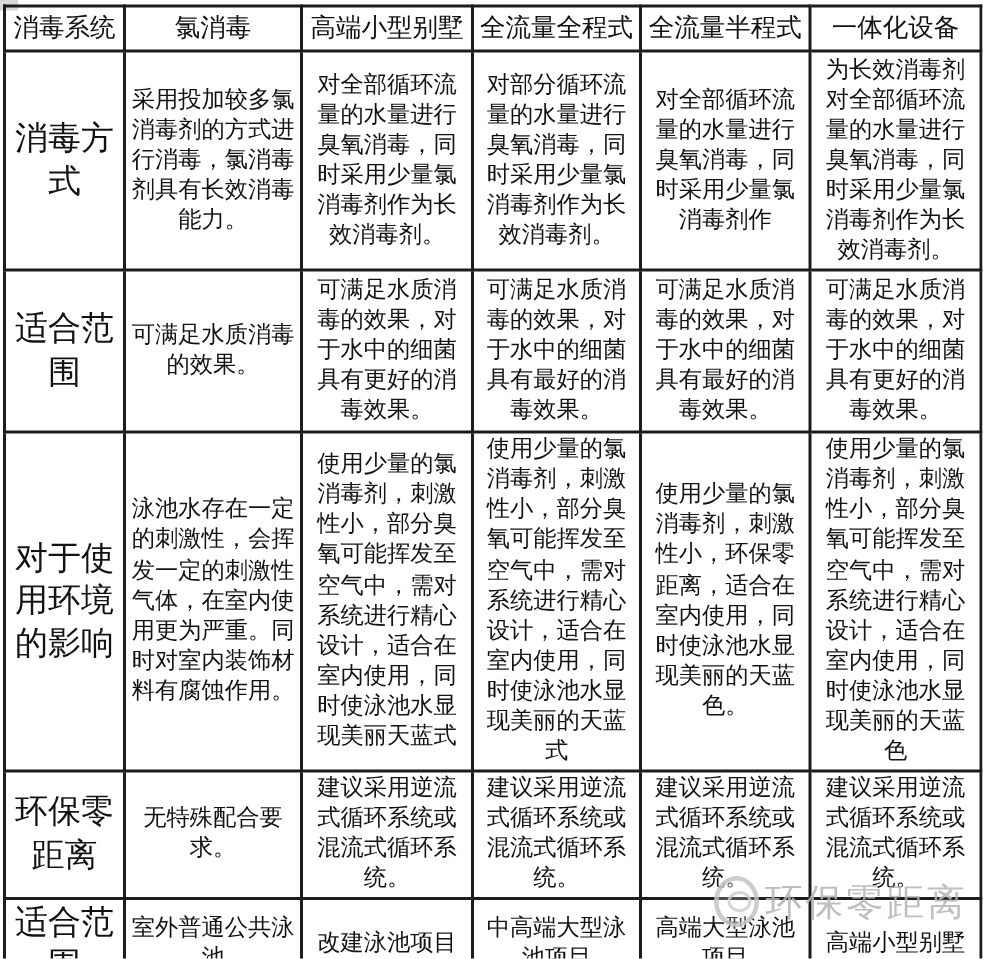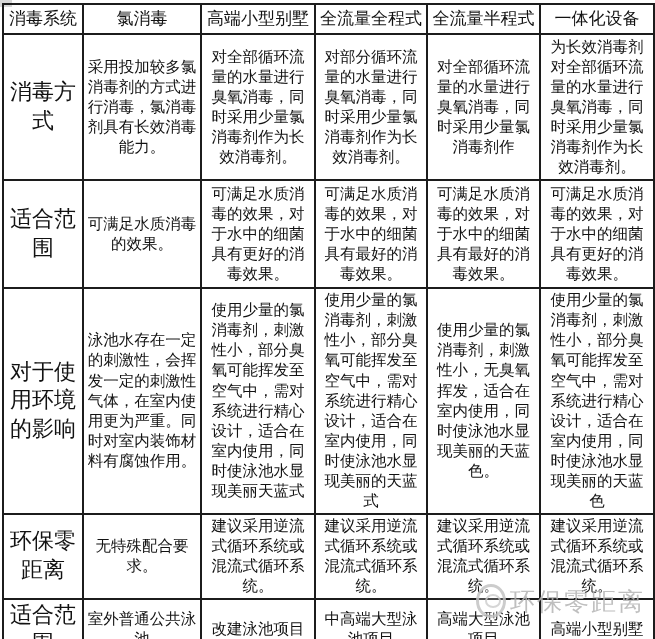--- a/index.html
+++ b/index.html
@@ -114,21 +114,21 @@
     <td>可满足水质消毒的效果，对于水中的细菌具有更好的消毒效果。</td>
     <td>可满足水质消毒的效果，对于水中的细菌具有最好的消毒效果。</td>
     <td>可满足水质消毒的效果，对于水中的细菌具有最好的消毒效果。</td>
     <td>可满足水质消毒的效果，对于水中的细菌具有更好的消毒效果。</td>
   </tr>
   <tr class="r-env">
     <td class="row-label">对于使用环境的影响</td>
     <td>泳池水存在一定的刺激性，会挥发一定的刺激性气体，在室内使用更为严重。同时对室内装饰材料有腐蚀作用。</td>
     <td>使用少量的氯消毒剂，刺激性小，部分臭氧可能挥发至空气中，需对系统进行精心设计，适合在室内使用，同时使泳池水显现美丽天蓝式</td>
     <td>使用少量的氯消毒剂，刺激性小，部分臭氧可能挥发至空气中，需对系统进行精心设计，适合在室内使用，同时使泳池水显现美丽的天蓝式</td>
-    <td>使用少量的氯消毒剂，刺激性小，无臭氧挥发，适合在室内使用，同时使泳池水显现美丽的天蓝色。</td>
+    <td>使用少量的氯消毒剂，刺激性小，环保零距离，适合在室内使用，同时使泳池水显现美丽的天蓝色。</td>
     <td>使用少量的氯消毒剂，刺激性小，部分臭氧可能挥发至空气中，需对系统进行精心设计，适合在室内使用，同时使泳池水显现美丽的天蓝色</td>
   </tr>
   <tr class="r-cond">
     <td class="row-label">环保零距离</td>
     <td>无特殊配合要求。</td>
     <td>建议采用逆流式循环系统或混流式循环系统。</td>
     <td>建议采用逆流式循环系统或混流式循环系统。</td>
     <td>建议采用逆流式循环系统或混流式循环系统。</td>
     <td>建议采用逆流式循环系统或混流式循环系统。</td>
   </tr>

